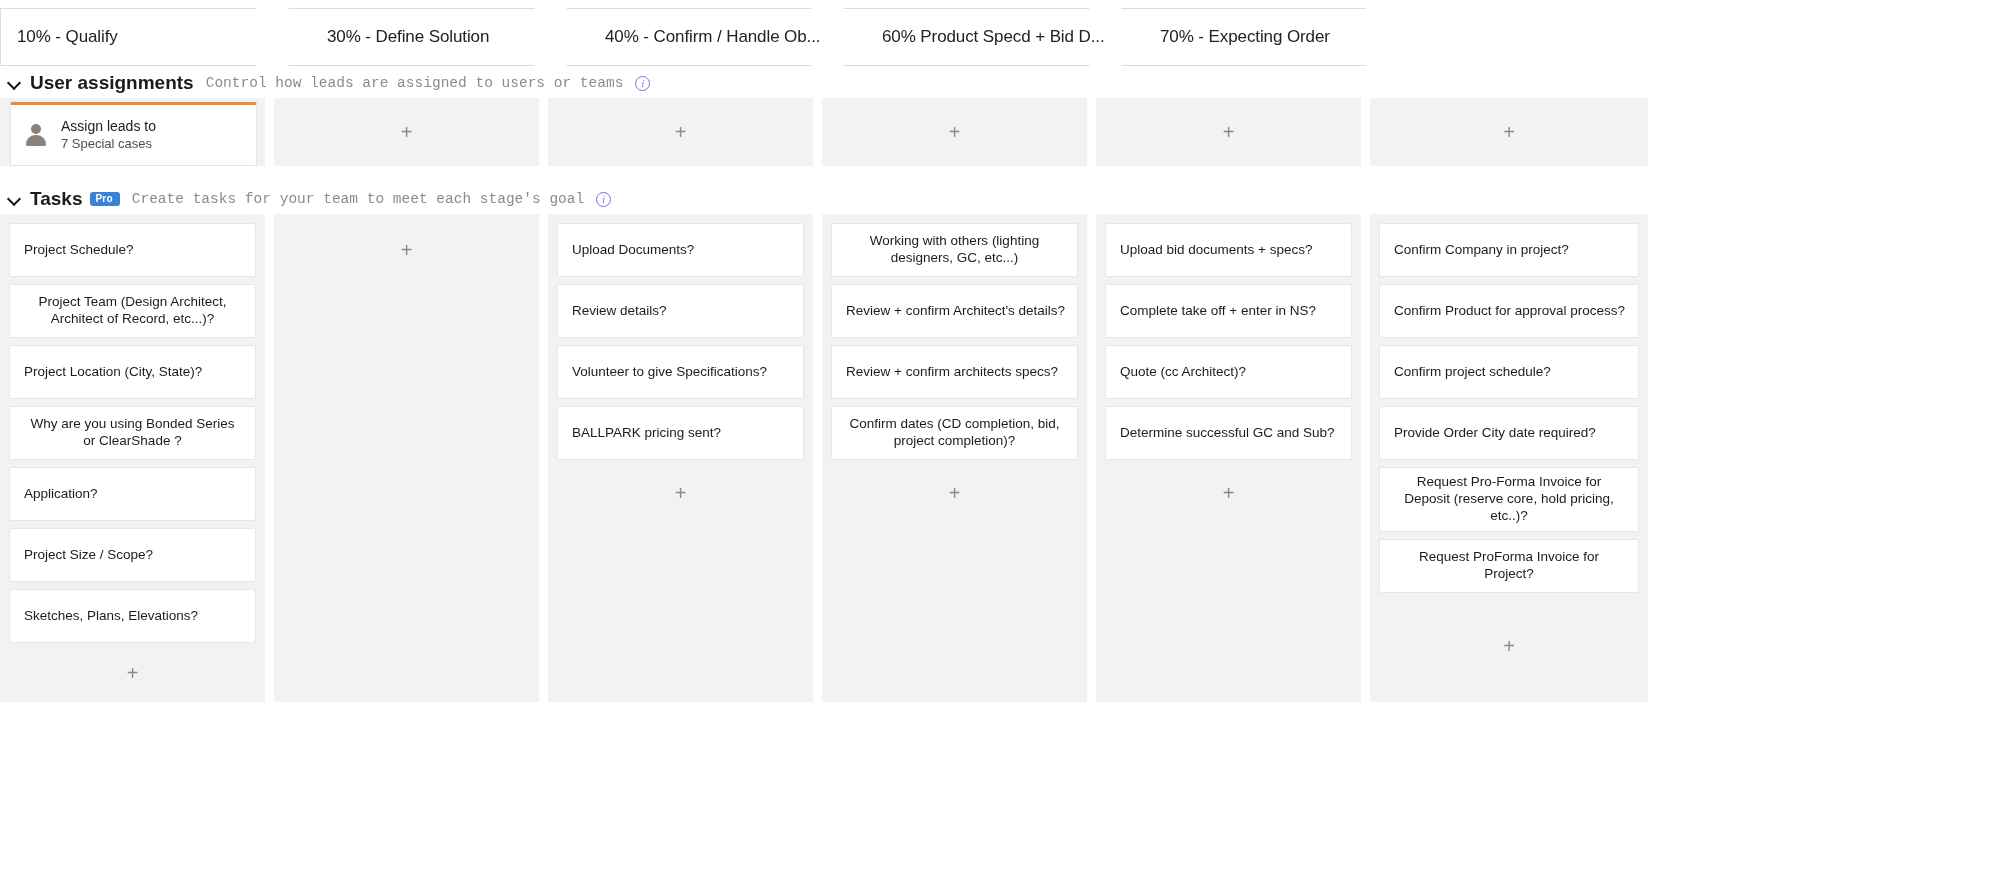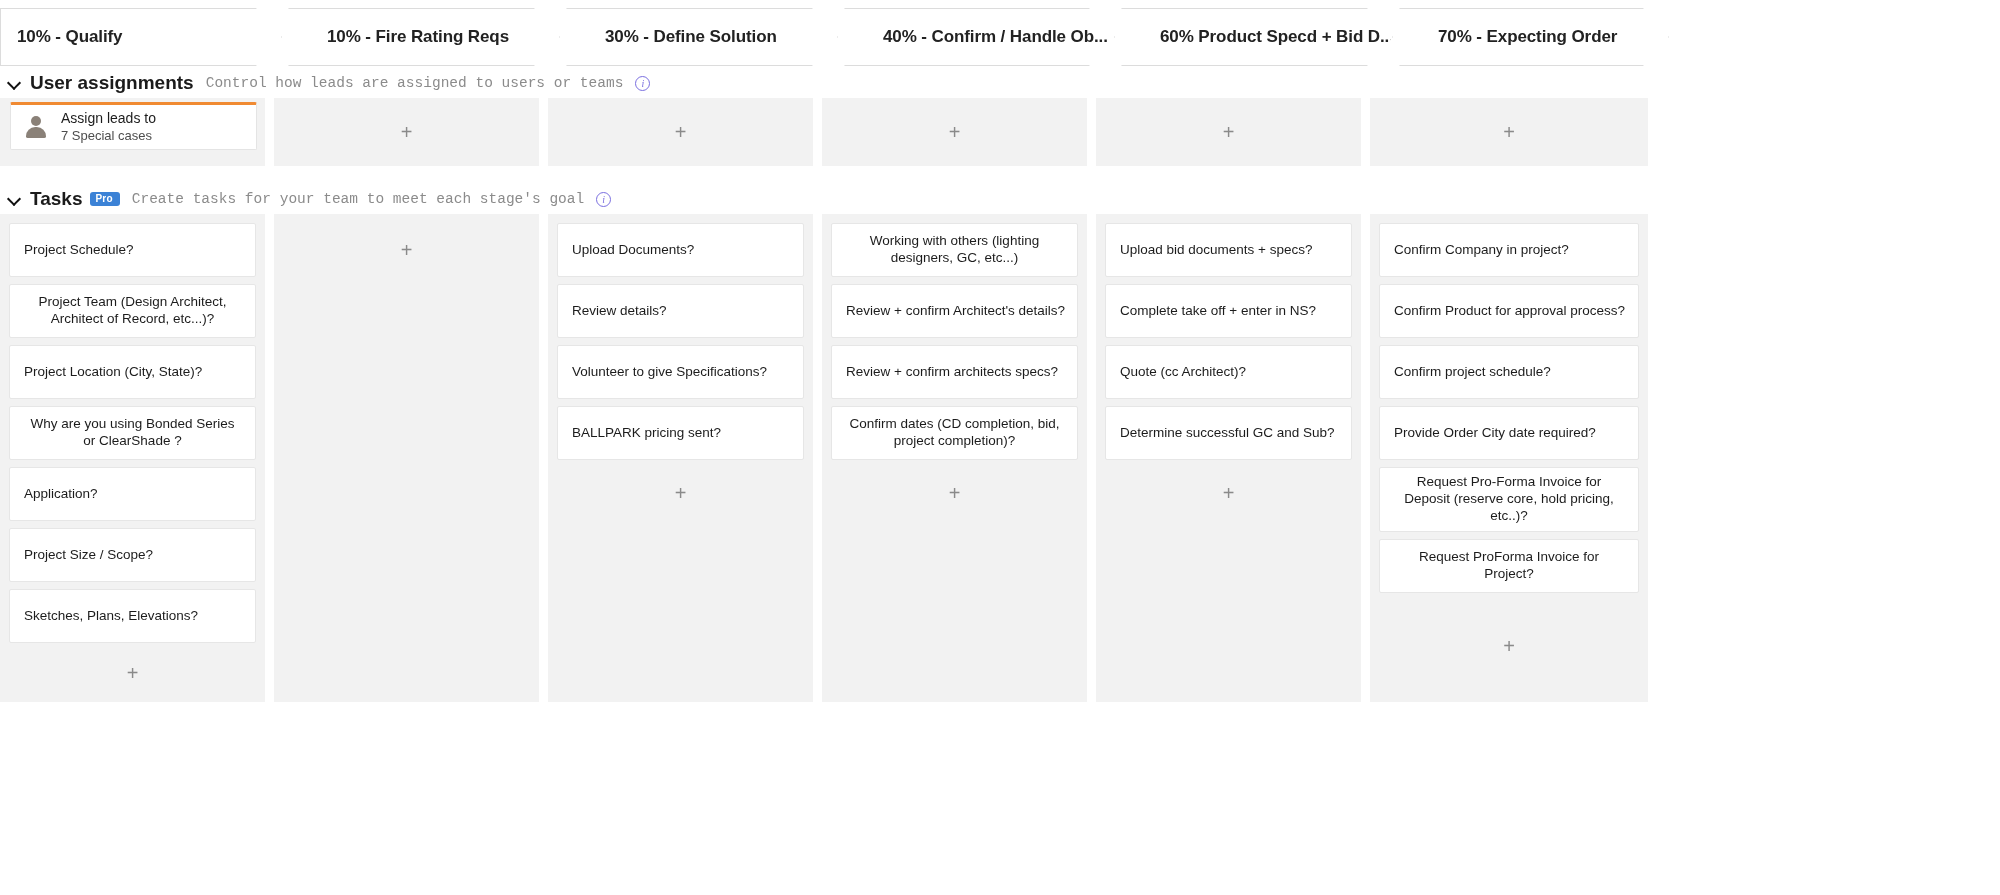--- a/index.html
+++ b/index.html
@@ -11,21 +11,20 @@
   }
   .page { position: relative; width: 2000px; height: 895px; }
 
   
   .stages {
     position: relative;
     height: 68px;
     width: 2000px;
     display: flex;
     overflow: hidden;
-    font-weight: bold;
   }
   .stage {
     position: relative;
     height: 58px;
     margin-top: 8px;
     background: #ffffff;
     border: 1px solid #dcdcdc;
     display: flex;
     align-items: center;
     flex: 0 0 auto;
@@ -135,21 +134,21 @@
   .c4 { width: 265px; }
   .c5 { width: 278px; }
 
   
   .assign-row .col { height: 68px; padding: 0; }
   .assign-card {
     position: relative;
     background: #ffffff;
     border: 1px solid #e4e4e4;
     border-top: 3px solid #f08a32;
-    height: 48px;
+    height: 64px;
     margin: 4px 8px 0 10px;
     display: flex;
     align-items: center;
     padding-left: 14px;
     gap: 14px;
     border-radius: 2px;
   }
   .avatar-icon {
     width: 22px; height: 24px;
     position: relative;
@@ -226,23 +225,20 @@
   .nowrap-card span { white-space: nowrap; }
 </style>
 </head>
 <body>
 
 <div class="page">
 
   <div class="stages">
     <div class="stage first s0">
       <span class="stage-label">10% - Qualify</span>
-    </div>
-    <div class="stage notfirst s1">
-      <span class="stage-label">10% - Fire Rating Reqs</span>
     </div>
     <div class="stage notfirst s2">
       <span class="stage-label">30% - Define Solution</span>
     </div>
     <div class="stage notfirst s3">
       <span class="stage-label">40% - Confirm / Handle Ob...</span>
     </div>
     <div class="stage notfirst s4">
       <span class="stage-label">60% Product Specd + Bid D...</span>
     </div>

